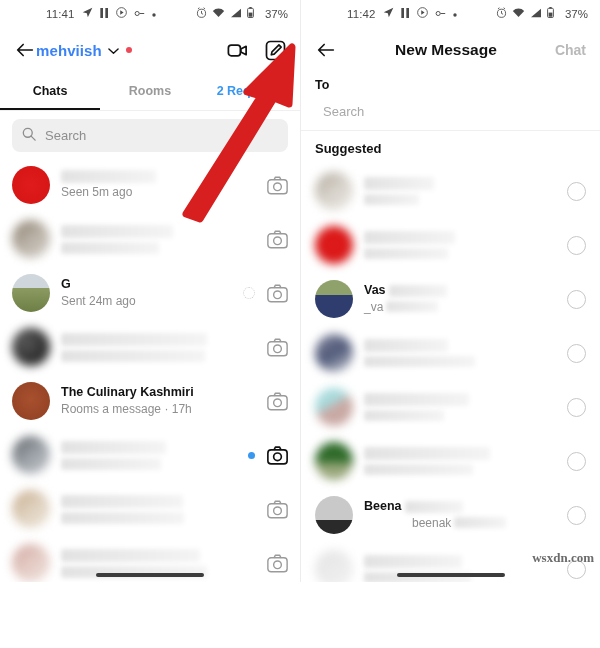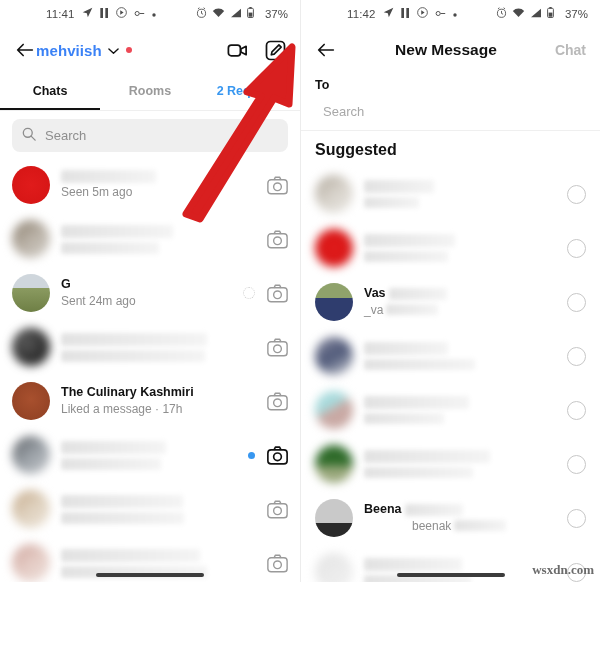--- a/index.html
+++ b/index.html
@@ -85,34 +85,34 @@
 
   
   .blurbar { background: linear-gradient(90deg,#e2e2e2,#ededed 60%,#f4f4f4); border-radius: 2px; filter: blur(2.6px); }
   .blurblock { filter: blur(5px); }
 
   
   .to-label { font-size: 12.5px; color: #121212; padding: 6px 14px 2px 14px; font-weight: 600; }
   .to-input { padding: 8px 14px 10px 22px; }
   .to-ph { font-size: 13px; color: #a8a8a8; }
   .divider-line { height: 1px; background: #efefef; margin: 0 0 0 0; }
-  .section-hd { font-size: 16px; font-weight: 700; color: #121212; padding: 10px 14px 8px 14px; }
+  .section-hd { font-size: 13px; font-weight: 700; color: #121212; padding: 10px 14px 8px 14px; }
   .srow { height: 54px; display: flex; align-items: center; padding: 0 14px; }
   .sel-circle { width: 19px; height: 19px; border-radius: 50%; border: 1.3px solid #c7c7c7; flex: 0 0 auto; cursor: pointer; }
 
   
   .arrow-overlay { position: absolute; left: 0; top: 0; width: 600px; height: 648px; pointer-events: none; }
 
   
   .home-ind {
     position: absolute; bottom: 5px; left: 50%; transform: translateX(-50%);
     width: 108px; height: 4px; border-radius: 3px; background: #3c3c3c;
   }
   .watermark {
-    position: absolute; right: 6px; bottom: 4px; font-size: 13px;
+    position: absolute; right: 6px; bottom: 16px; font-size: 13px;
     color: #6b6b6b; font-family: "Liberation Serif", serif; font-weight: 700;
   }
 </style>
 </head>
 <body>
 
 <div class="screens">
 
   <div class="panel left">
 
@@ -289,21 +289,21 @@
                 <rect x="1" y="4" width="22" height="16" rx="3.6" fill="none" stroke="#9a9a9a" stroke-width="1.6"></rect>
                 <circle cx="12" cy="12" r="4.4" fill="none" stroke="#9a9a9a" stroke-width="1.6"></circle>
                 <path d="M8 4 9.6 1h4.8L16 4" fill="none" stroke="#9a9a9a" stroke-width="1.6" stroke-linejoin="round"></path>
               </svg></span>
           </div>
         </div>
         <div class="row">
           <div class="av" style="background: radial-gradient(circle at 50% 45%, rgb(168, 80, 46), rgb(142, 63, 34));"></div>
           <div class="rowtext">
             <div class="rowtitle">The Culinary Kashmiri</div>
-            <div class="rowsub">Liked a message · 17h</div>
+            <div class="rowsub">Rooms a message · 17h</div>
           </div>
           <div class="rowright">
             <span class="cam"><svg width="21" height="19" viewBox="0 0 24 21">
                 <rect x="1" y="4" width="22" height="16" rx="3.6" fill="none" stroke="#9a9a9a" stroke-width="1.6"></rect>
                 <circle cx="12" cy="12" r="4.4" fill="none" stroke="#9a9a9a" stroke-width="1.6"></circle>
                 <path d="M8 4 9.6 1h4.8L16 4" fill="none" stroke="#9a9a9a" stroke-width="1.6" stroke-linejoin="round"></path>
               </svg></span>
           </div>
         </div>
         <div class="row">

